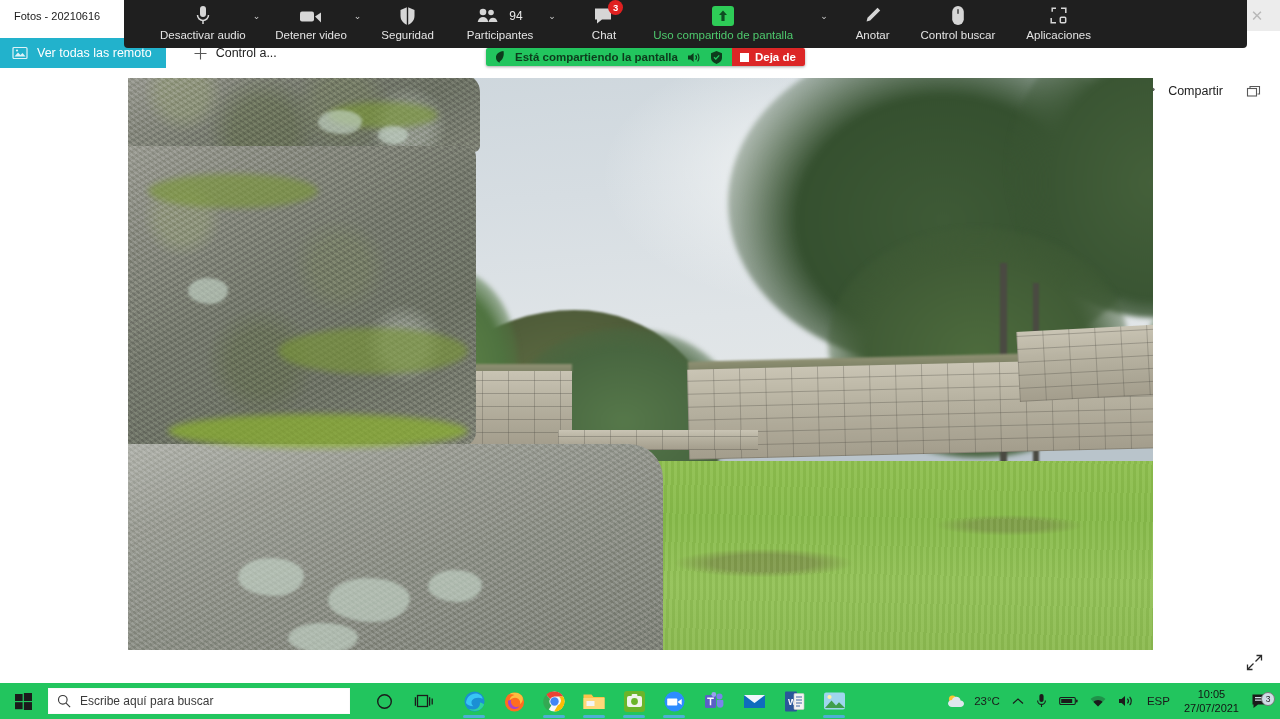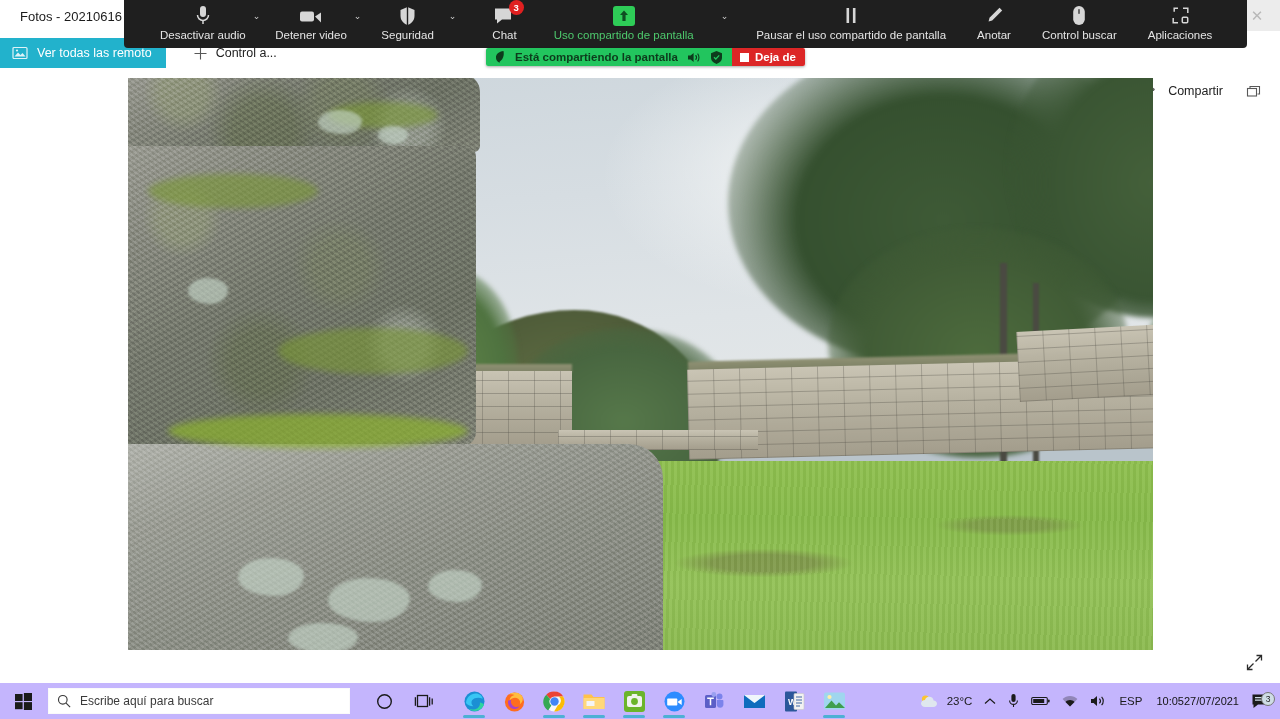--- a/index.html
+++ b/index.html
@@ -14,21 +14,21 @@
   #photos-window{
     position:absolute; left:0; top:0; width:1280px; height:683px;
     background:#ffffff;
   }
   #photos-titlebar{
     position:absolute; left:0; top:0; width:1280px; height:32px;
     background:#ffffff;
     display:flex; align-items:center;
   }
   #photos-title{
-    font-size:13px; color:#1b1b1b; padding-left:20px;
+    font-size:11px; color:#1b1b1b; padding-left:14px;
     white-space:nowrap; overflow:hidden;text-align:right;
   }
   #win-close{
     position:absolute; right:0; top:0; width:46px; height:31px;
     display:flex; align-items:center; justify-content:center;
     color:#b9b9b9; font-size:15px; font-weight:300;
     background:#ececec;
   }
 
   
@@ -199,37 +199,37 @@
   #share-green .txt{ font-size:11.5px; color:#0d3b1c; font-weight:600; white-space:nowrap; }
   #share-stop{
     background:#dc2626; display:flex; align-items:center; gap:6px;
     padding:0 9px 0 8px; color:#fff; font-size:11.5px; font-weight:600; white-space:nowrap;
   }
   .stop-sq{ width:9px; height:9px; background:#fff; }
 
   
   #taskbar{
     position:absolute; left:0; bottom:0; width:1280px; height:36px;
-    background:#c4b5fd; display:flex; align-items:center;
+    background:#22c55e; display:flex; align-items:center;
   }
   #start-btn{ width:46px; height:36px; display:flex; align-items:center; justify-content:center; }
   #search-box{
     width:302px; height:26px; background:#ffffff; border:1px solid #fafafa;
     display:flex; align-items:center; gap:9px; padding:0 8px; margin-left:2px;
   }
   #search-box .ph{ font-size:12px; color:#3a3a3a; }
   #taskbtns{ display:flex; align-items:center; gap:0px; margin-left:10px; }
   .tb{ width:40px; height:36px; display:flex; align-items:center; justify-content:center; position:relative;}
   .tb.open::after{
     content:""; position:absolute; bottom:1px; left:9px; width:22px; height:3px;
     background:#4db0d4; border-radius:2px;
   }
   #tray{ margin-left:auto; display:flex; align-items:center; height:36px; }
   .tray-item{ display:flex; align-items:center; justify-content:center; padding:0 6px; height:49px; color:#1b1b1b; font-size:11.5px;}
-  #clock{ display:flex; flex-direction:row; align-items:center; justify-content:center;
+  #clock{ display:flex; flex-direction:column; align-items:center; justify-content:center;
           padding:0 8px; font-size:11px; line-height:14px; color:#131313; }
   #notif{ position:relative; padding:0 9px 0 4px; display:flex; align-items:center; }
   #notif .nb{
     position:absolute; right:5px; bottom:4px; width:14px; height:14px;
     border-radius:7px; background:#cfdde6; border:1px solid #777;
     font-size:8.5px; line-height:12px; text-align:center; color:#222;
   }
   svg{ display:block; }
 </style>
 </head>
@@ -384,20 +384,32 @@
   <div class="zb" style="padding-left:14px;">
     <span class="zi">
       <svg width="17" height="20" viewBox="0 0 17 20">
           <path d="M8.5 1 15.5 4v6c0 5-4 8-7 9-3-1-7-4-7-9V4z" fill="#d6d6d6"></path>
           <path d="M8.5 1v18" stroke="#1f1f1f" stroke-width="1.4"></path>
         </svg>
     </span>
     <span class="zl">Seguridad</span>
   </div>
 
+  <div class="zb" style="padding-left:24px;">
+    <span class="zi" style="gap:2px;">
+      <svg width="26" height="17" viewBox="0 0 26 17">
+          <circle cx="6" cy="5" r="3.3" fill="#d6d6d6"></circle>
+          <circle cx="14" cy="5.5" r="2.8" fill="#d6d6d6"></circle>
+          <path d="M.7 15c.6-3.4 2.8-5 5.3-5s4.7 1.6 5.3 5z" fill="#d6d6d6"></path>
+          <path d="M11.5 15c.5-2.9 2.4-4.3 4.5-4.3s4 1.4 4.5 4.3z" fill="#d6d6d6"></path>
+        </svg>
+      <span class="pcount">94</span>
+    </span>
+    <span class="zl">Participantes</span>
+  </div>
   <div class="sep-caret" style="margin-left:6px;">⌄</div>
 
   <div class="zb" style="padding-left:30px;">
     <span class="zi">
       <svg width="22" height="20" viewBox="0 0 22 20">
           <path d="M2 2.5h16v11H9l-5 4v-4H2z" fill="#d6d6d6"></path>
         </svg>
     </span>
     <span class="badge">3</span>
     <span class="zl">Chat</span>
@@ -408,29 +420,20 @@
       <span class="share-box">
         <svg width="12" height="14" viewBox="0 0 12 14">
             <path d="M6 1.5l4 4.5H7.6v6H4.4V6H2z" fill="#0f4d22"></path>
           </svg>
       </span>
     </span>
     <span class="zl">Uso compartido de pantalla</span>
   </div>
   <div class="sep-caret" style="margin-left:18px;">⌄</div>
 
-  <div class="zb" style="padding-left:22px;">
-    <span class="zi">
-      <svg width="16" height="19" viewBox="0 0 16 19">
-          <rect x="3.5" y="2" width="2.6" height="15" fill="#d6d6d6"></rect>
-          <rect x="9.9" y="2" width="2.6" height="15" fill="#d6d6d6"></rect>
-        </svg>
-    </span>
-    <span class="zl">Pausar el uso compartido de pantalla</span>
-  </div>
 
   <div class="zb" style="padding-left:22px;">
     <span class="zi">
       <svg width="19" height="19" viewBox="0 0 19 19">
           <path d="M14.5 1.8l2.7 2.7-10 10-3.6.9.9-3.6z" fill="#d6d6d6"></path>
         </svg>
     </span>
     <span class="zl">Anotar</span>
   </div>
 

